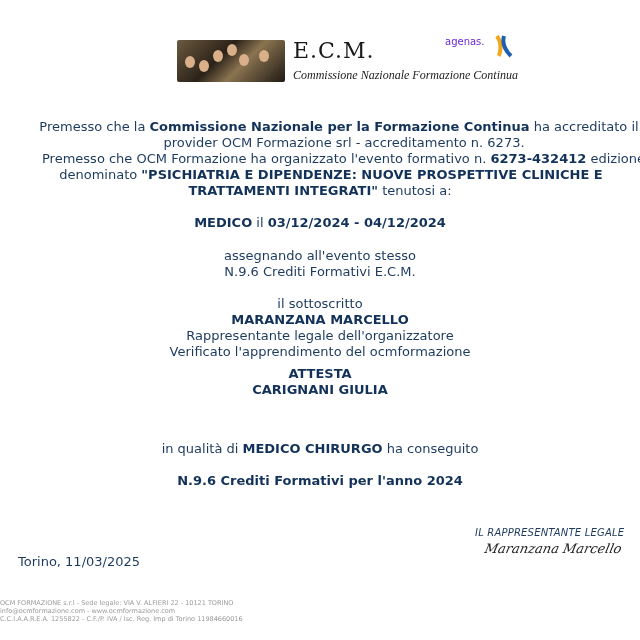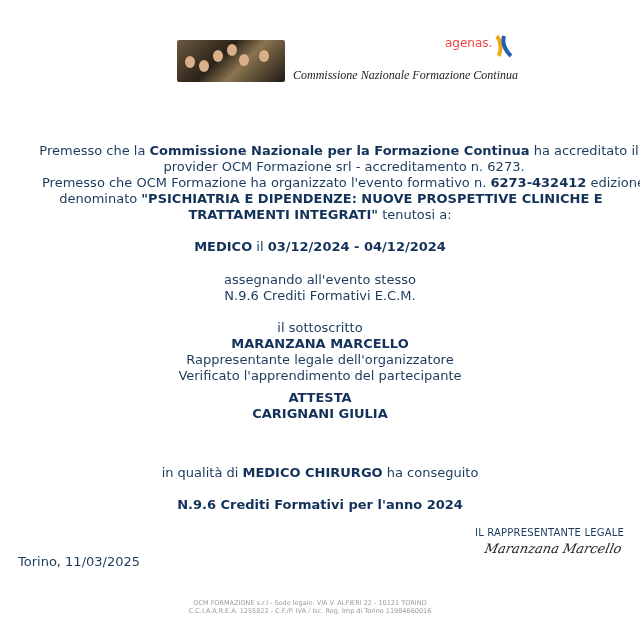--- a/index.html
+++ b/index.html
@@ -2,42 +2,43 @@
 <html><head>
 <meta charset="utf-8">
 <style>
   html, body { margin:0; padding:0; background:#ffffff; }
   body { width:640px; height:640px; position:relative; overflow:hidden; font-family:"DejaVu Sans", sans-serif; color:#1b3a5e; }
   .header { position:absolute; left:177px; top:32px; width:340px; height:52px; }
   .painting { position:absolute; left:0; top:8px; width:108px; height:42px; background:linear-gradient(135deg,#6b5a3f 0%,#2b2218 40%,#8a7350 60%,#1e1a14 100%); border-radius:2px; overflow:hidden; }
   .painting span { position:absolute; width:10px; height:12px; border-radius:50%; background:#d9b08a; }
   .ecm-title { position:absolute; left:116px; top:6px; font-family:"DejaVu Serif", serif; font-size:22px; color:#1a1a1a; letter-spacing:1px; }
   .ecm-sub { position:absolute; left:116px; top:36px; font-family:Liberation Serif, serif; font-style:italic; font-size:12px; color:#1a1a1a; white-space:nowrap; }
-  .agenas { position:absolute; left:268px; top:4px; font-size:12px; color:#ef4444; }
+  .agenas { position:absolute; left:268px; top:4px; font-size:10px; color:#6d28d9; }
   .agenas-mark { position:absolute; left:318px; top:2px; width:18px; height:24px; }
-  .body-text { position:absolute; left:0; width:640px; text-align:center; font-size:13px; line-height:16px; color:#1b3a5e;margin-top:24px; }
+  .body-text { position:absolute; left:0; width:640px; text-align:center; font-size:13px; line-height:16px; color:#1b3a5e; }
   .body-text b { color:#13325a; }
   .line { white-space:nowrap; }
-  .sig-label { position:absolute; left:475px; top:527px; font-size:10px; color:#1b3a5e; letter-spacing:0.2px; }
+  .sig-label { position:absolute; left:475px; top:527px; font-size:10px; color:#1b3a5e; letter-spacing:0.2px;font-style:italic; }
   .sig-script { position:absolute; left:485px; top:541px; font-family:"DejaVu Serif", serif; font-style:italic; font-size:13px; color:#222; transform:skewX(-12deg); }
   .place-date { position:absolute; left:18px; top:554px; font-size:13px; color:#1b3a5e; }
-  .footer { position:absolute; left:0; width:620px; top:599px; text-align:center; font-size:6.5px; line-height:8px; color:#9a9a9a; }
+  .footer { position:absolute; left:0; width:620px; top:599px; text-align:left; font-size:6.5px; line-height:8px; color:#9a9a9a; }
 </style>
 </head>
 <body>
 
 <div class="header">
   <div class="painting">
     <span style="left:8px;top:16px"></span>
       <span style="left:22px;top:20px"></span>
     <span style="left:36px;top:10px"></span>
       <span style="left:50px;top:4px"></span>
     <span style="left:62px;top:14px"></span>
       <span style="left:82px;top:10px"></span>
   </div>
+  <div class="ecm-title">E.C.M.</div>
   <div class="ecm-sub">Commissione Nazionale Formazione Continua</div>
   <div class="agenas">agenas.</div>
   <svg class="agenas-mark" viewBox="0 0 18 24">
     <path d="M2 2 Q8 10 4 22" stroke="#f2a71b" stroke-width="4" fill="none"></path>
     <path d="M9 2 Q6 12 16 22" stroke="#1f5fb0" stroke-width="4" fill="none"></path>
   </svg>
 </div>
 
 <div class="body-text" style="top:119px">
   <div class="line" style="padding-left:38px"><span>Premesso che la </span><b>Commissione Nazionale per la Formazione Continua</b><span> ha accreditato il</span></div>
@@ -53,21 +54,21 @@
 
 <div class="body-text" style="top:248px">
   <div>assegnando all'evento stesso</div>
   <div>N.9.6 Crediti Formativi E.C.M.</div>
 </div>
 
 <div class="body-text" style="top:296px">
   <div>il sottoscritto</div>
   <div><b>MARANZANA MARCELLO</b></div>
   <div>Rappresentante legale dell'organizzatore</div>
-  <div>Verificato l'apprendimento del partecipante</div>
+  <div>Verificato l'apprendimento del ocmformazione</div>
 </div>
 
 <div class="body-text" style="top:366px">
   <div><b>ATTESTA</b></div>
   <div><b>CARIGNANI GIULIA</b></div>
 </div>
 
 <div class="body-text" style="top:441px">
   <span>in qualità di </span><b>MEDICO CHIRURGO</b><span> ha conseguito</span>
 </div>
@@ -76,14 +77,15 @@
   <b>N.9.6 Crediti Formativi per l'anno 2024</b>
 </div>
 
 <div class="sig-label">IL RAPPRESENTANTE LEGALE</div>
 <div class="sig-script">Maranzana Marcello</div>
 
 <div class="place-date">Torino, 11/03/2025</div>
 
 <div class="footer">
   <div>OCM FORMAZIONE s.r.l  -  Sede legale: VIA V. ALFIERI 22 -  10121 TORINO</div>
+  <div>info@ocmformazione.com - www.ocmformazione.com</div>
   <div>C.C.I.A.A.R.E.A. 1255822 - C.F./P. IVA / Isc. Reg. Imp di Torino 11984660016</div>
 </div>
 
 </body></html>

